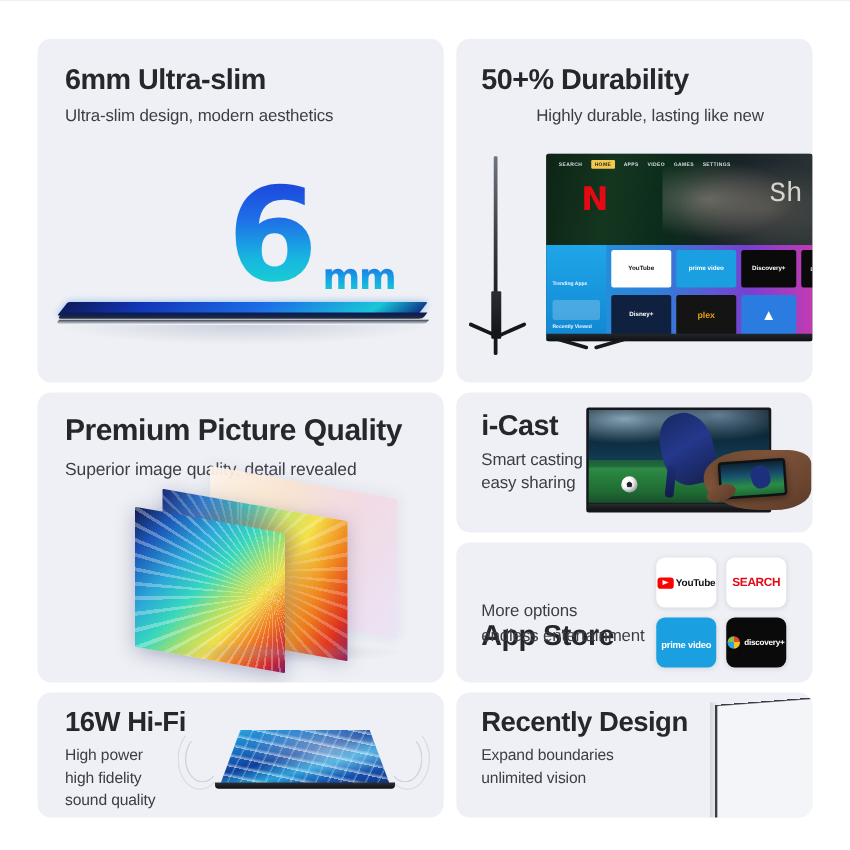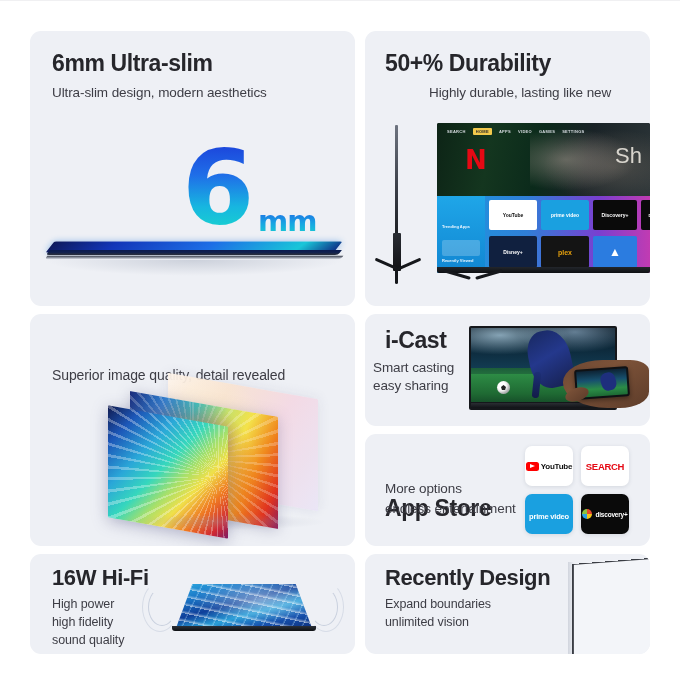--- a/index.html
+++ b/index.html
@@ -98,21 +98,21 @@
   .tv{position:absolute; left:72px; top:0; width:213px; height:150px;
       background:#0b0d10; border-radius:2px; overflow:hidden;}
   .tv-hero{position:absolute; left:0; top:0; width:213px; height:73px;
       background:linear-gradient(100deg,#0d2416 0%,#14361f 25%,#0b2a1b 48%,#1a2327 70%,#2b3437 100%);}
   .hero-figs{position:absolute; right:0; top:0; width:120px; height:73px;
       background:radial-gradient(ellipse at 30% 50%, rgba(160,150,140,.55), rgba(20,30,25,0) 60%),
                  radial-gradient(ellipse at 70% 60%, rgba(120,110,100,.45), rgba(20,30,25,0) 60%);}
   .hero-n{position:absolute; left:28px; top:24px; font-size:26px; font-weight:700;
       color:#e50914; font-family:"DejaVu Sans", sans-serif; line-height:1;}
   .hero-s{position:absolute; right:8px; top:22px; font-size:22px; color:#e8e4dc;
-      font-family:Liberation Sans, sans-serif; line-height:1; opacity:.9;}
+      font-family:Liberation Mono, monospace; line-height:1; opacity:.9;}
   .tv-menu{position:absolute; left:0; top:4px; width:213px; height:9px;
       display:flex; align-items:center; gap:7px; padding-left:10px; box-sizing:border-box;}
   .tv-menu span{font-size:4px; color:#d8dde2; letter-spacing:.3px; font-weight:700;}
   .tv-menu span.sel{background:#f2c94c; color:#2a2a2a; padding:1px 3px; border-radius:1px;}
   .tv-rows{position:absolute; left:0; top:73px; width:213px; height:77px;
       background:linear-gradient(90deg,#1a9be0 0%,#2f7fd8 42%,#7a3fd0 76%,#c13bb2 100%);}
   .tv-side{position:absolute; left:0; top:0; width:48px; height:77px;
       background:linear-gradient(180deg,#1fa6e8,#1186d2);}
   .tv-side .lbl{position:absolute; left:5px; top:28px; font-size:4px; color:#eaf6ff; font-weight:700;}
   .tv-side .lbl2{position:absolute; left:5px; top:62px; font-size:4px; color:#eaf6ff; font-weight:700;}
@@ -150,21 +150,21 @@
     transform:skewY(10deg);
     box-shadow:0 3px 16px rgba(80,80,130,.4);}
   .pq-front-burst{position:absolute; left:0; top:0; width:100%; height:100%;
     background:repeating-conic-gradient(from 0deg at 92% 46%, rgba(255,255,255,.3) 0deg 1.6deg, rgba(255,255,255,0) 1.6deg 6deg);}
   .pq-shadow{position:absolute; left:6px; top:128px; width:210px; height:16px;
     background:radial-gradient(ellipse at 50% 50%, rgba(150,155,175,.28), rgba(255,255,255,0) 72%);}
 
   
   #card-cast{left:365px; top:313px; width:285px; height:112px;}
   #card-cast .h1{left:20px; top:14px; font-size:23px;}
-  #card-cast .sub.multi{left:8px; top:45px; width:96px; line-height:1.35;}
+  #card-cast .sub.multi{left:20px; top:45px; width:96px; line-height:1.35;}
   .cast-art{position:absolute; left:104px; top:12px; width:178px; height:90px;}
   .cast-tv{position:absolute; left:0; top:0; width:148px; height:84px;
     background:#15171b; border-radius:2px; padding:2px; box-sizing:border-box;}
   .cast-screen{position:absolute; left:2px; top:2px; width:144px; height:74px; overflow:hidden;
     background:linear-gradient(180deg,#0a1a26 0%,#123047 30%,#1d5f3a 55%,#2f8f45 78%,#246b33 100%);}
   .cast-sky{position:absolute; left:0; top:0; width:144px; height:40px;
     background:radial-gradient(ellipse at 20% 18%, rgba(200,235,255,.65), rgba(10,30,45,0) 42%),
                radial-gradient(ellipse at 72% 10%, rgba(190,225,255,.5), rgba(10,30,45,0) 40%),
                linear-gradient(180deg,#071622 0%,#123b52 100%);}
   .cast-grass{position:absolute; left:0; bottom:0; width:144px; height:28px;
@@ -333,20 +333,21 @@
       </div>
 
       <div class="tv-stand">
         <div class="sl" style="left:0;top:0;width:28px;transform:rotate(16deg);"></div>
         <div class="sl" style="left:32px;top:0;width:28px;transform:rotate(-16deg);"></div>
       </div>
     </div>
   </div>
 
   <div class="card" id="card-pic">
+    <div class="h1">Premium Picture Quality</div>
     <div class="sub">Superior image quality, detail revealed</div>
     <div class="pic-art">
       <div class="pq-layer pq-back">
         <div class="pq-back-burst"></div>
       </div>
       <div class="pq-layer pq-mid">
         <div class="pq-mid-burst"></div>
       </div>
       <div class="pq-layer pq-front">
         <div class="pq-front-burst"></div>

